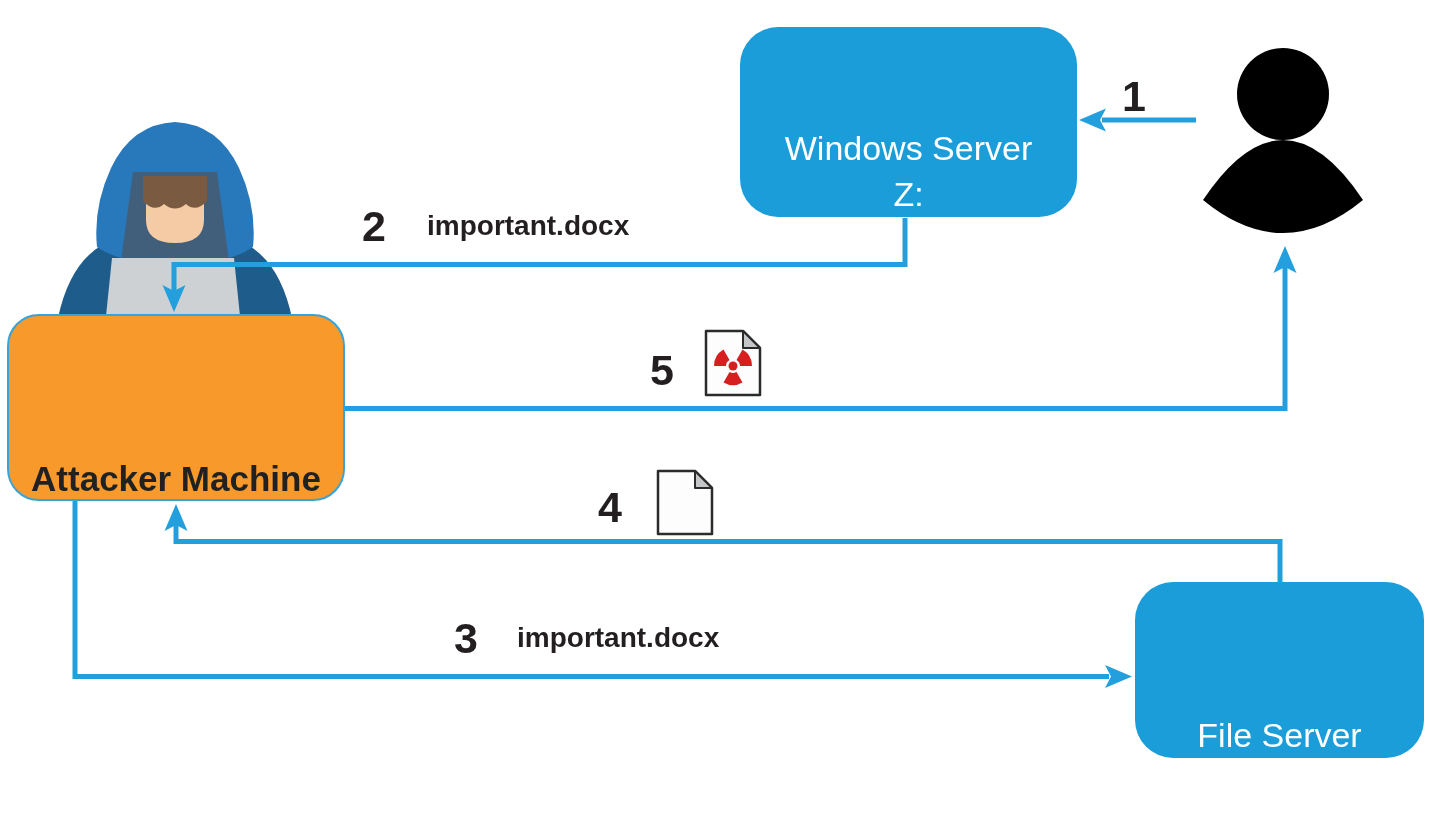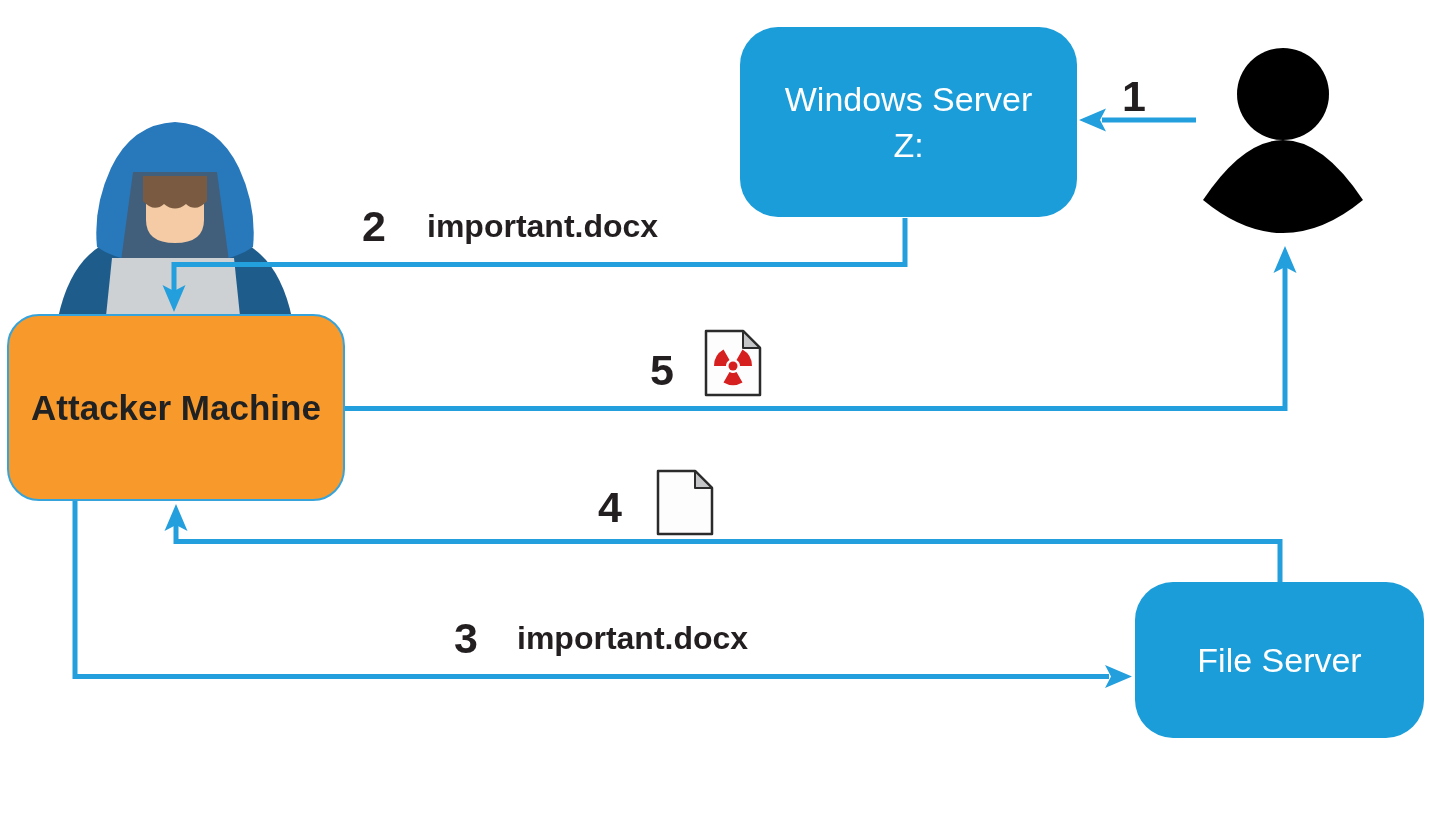--- a/index.html
+++ b/index.html
@@ -18,21 +18,21 @@
     width:1440px;height:813px;
     background:#fff;
     overflow:hidden;
   }
   svg.overlay{position:absolute;left:0;top:0;}
   .arrow{stroke:var(--arrow-blue,#239FDD);stroke-width:5;fill:none;stroke-linejoin:miter;}
   .arrowhead{fill:var(--arrow-blue,#239FDD);stroke:none;}
 
   .node{
     position:absolute;
-    display:flex;align-items:center;justify-content:center;
+    display:flex;align-items:flex-end;justify-content:center;
     text-align:center;
     border-radius:38px;
   }
   .node.blue{
     background:var(--node-blue,#1B9DD9);
     color:#fff;
     font-size:34px;
     line-height:46px;
   }
   .node.orange{
@@ -46,21 +46,21 @@
   .step-num{
     position:absolute;
     font-weight:bold;
     font-size:43px;
     line-height:44px;
     color:var(--label-dark,#231F20);
   }
   .file-name{
     position:absolute;
     font-weight:bold;
-    font-size:32px;
+    font-size:28px;
     line-height:44px;
     color:var(--label-dark,#231F20);
   }
 </style>
 </head>
 <body>
 
 <div class="canvas">
 
   <svg class="overlay" width="1440" height="813" viewBox="0 0 1440 813">
@@ -131,21 +131,21 @@
     <div>
       <div>Windows Server</div>
       <div>Z:</div>
     </div>
   </div>
 
   <div class="node orange" style="left:7px;top:314px;width:338px;height:187px;">
     <div>Attacker Machine</div>
   </div>
 
-  <div class="node blue" style="left:1135px;top:582px;width:289px;height:156px;">
+  <div class="node blue" style="left:1135px;top:582px;width:289px;height:176px;">
     <div>File Server</div>
   </div>
 
   <div class="step-num" style="left:1122px;top:74px;">1</div>
 
   <div class="step-num" style="left:362px;top:204px;">2</div>
   <div class="file-name" style="left:427px;top:204px;">important.docx</div>
 
   <div class="step-num" style="left:454px;top:616px;">3</div>
   <div class="file-name" style="left:517px;top:616px;">important.docx</div>

